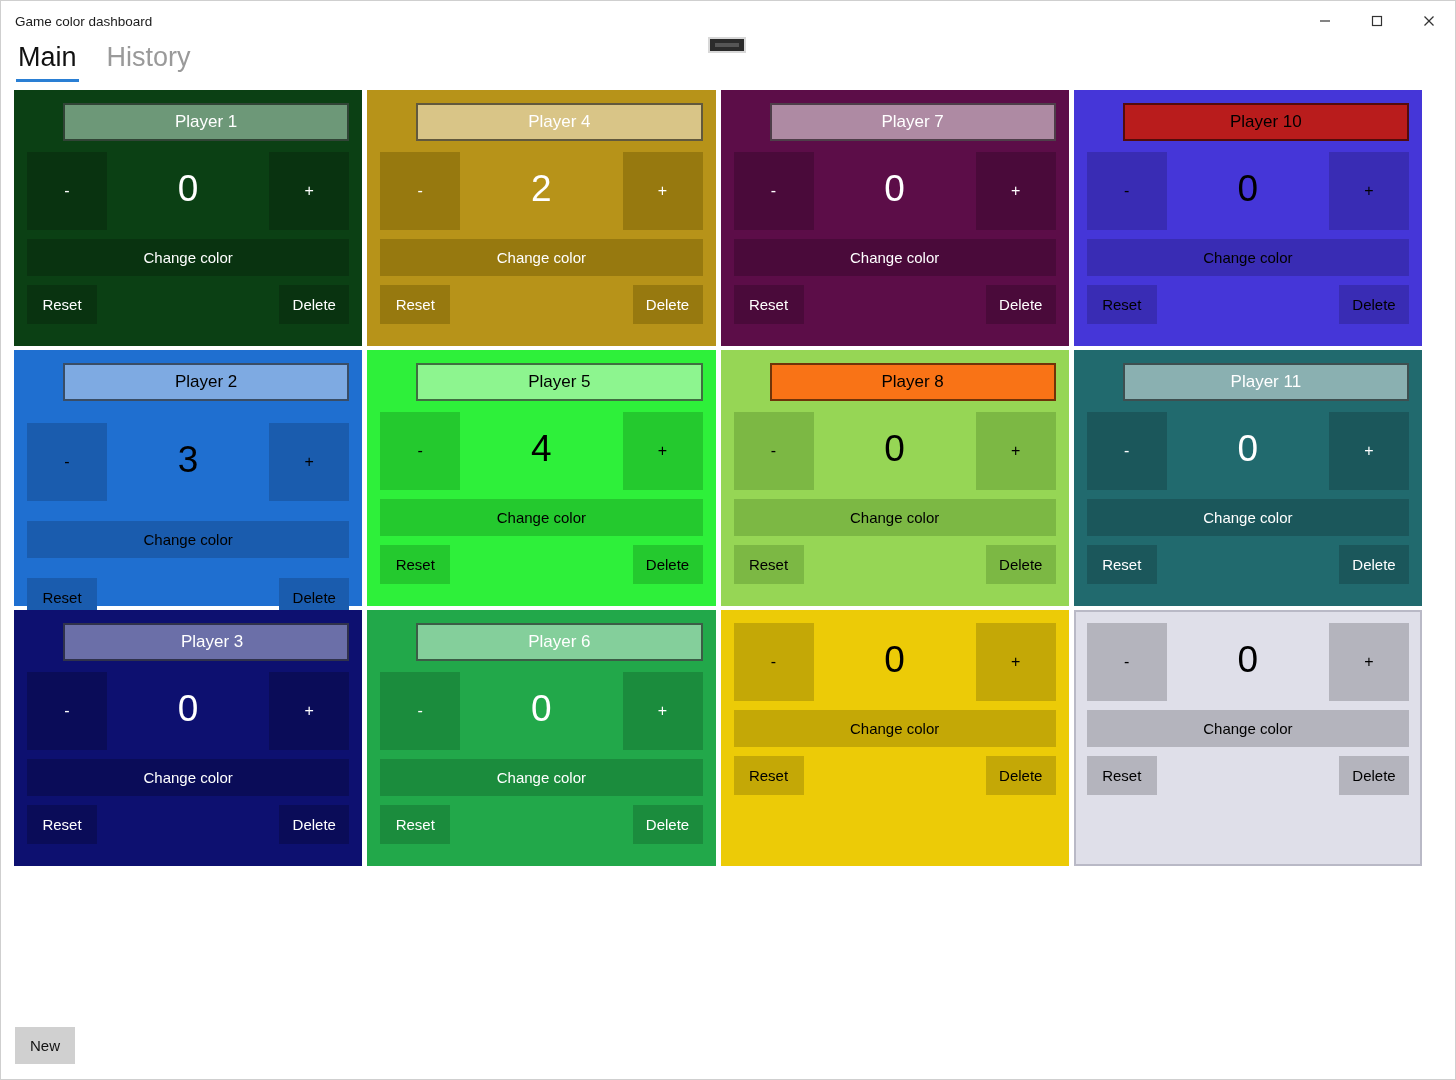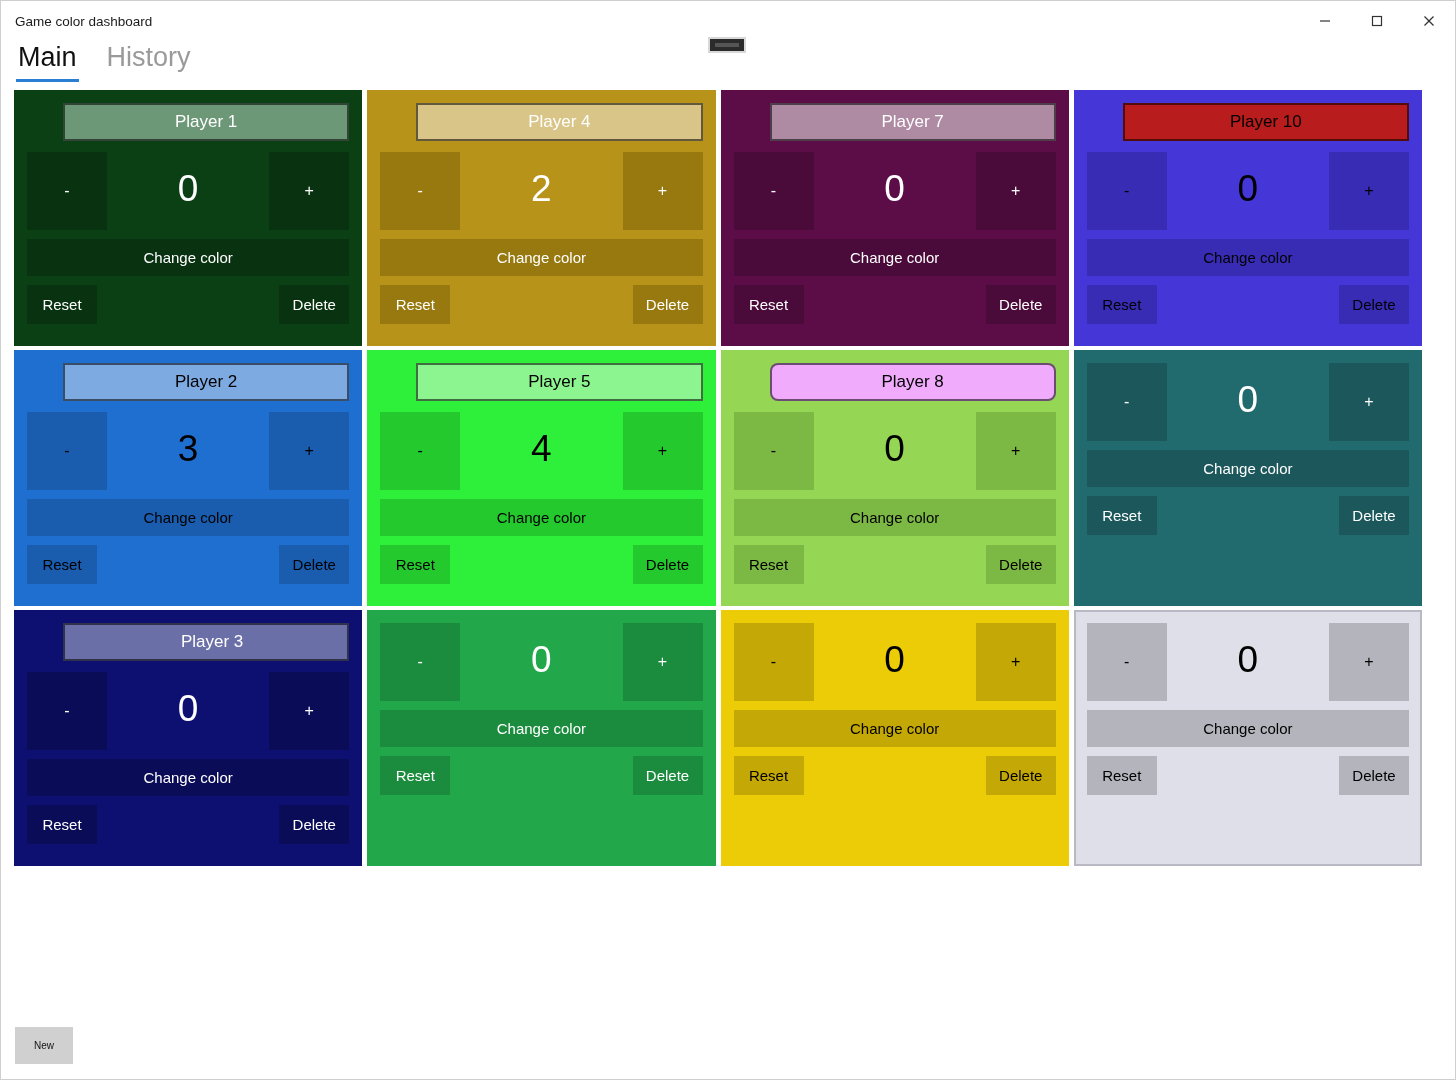--- a/index.html
+++ b/index.html
@@ -157,21 +157,21 @@
     align-items: center;
     padding-left: 14px;
   }
   .new-button {
     background: #d0d0d0;
     color: #131313;
     border: 1px solid #d0d0d0;
     min-width: 58px;
     height: 37px;
     padding: 0 14px;
-    font-size: 10px;
+    font-size: 15px;
     display: flex; align-items: center; justify-content: center;
     font-family: "Liberation Sans", sans-serif;
   }
 </style>
 </head>
 <body>
 
 <div class="window">
 
   <div class="titlebar">
@@ -253,21 +253,21 @@
             <div class="stepbtn" style="background: rgb(57, 44, 180);">-</div>
             <div class="score">0</div>
             <div class="stepbtn" style="background: rgb(57, 44, 180);">+</div>
           </div>
           <div class="change-color" style="background: rgb(57, 44, 180);">Change color</div>
           <div class="footer-row">
             <div class="footbtn" style="background: rgb(57, 44, 180);">Reset</div>
             <div class="footbtn" style="background: rgb(57, 44, 180);">Delete</div>
           </div>
         </div>
-        <div class="card" style="background: rgb(31, 111, 208); color: rgb(0, 0, 0); border: 2px solid rgb(31, 111, 208);">
+        <div class="card" style="background: rgb(31, 111, 208); color: rgb(0, 0, 0); border: 2px solid rgb(31, 111, 208); gap: 11px;">
           <div class="card-name" style="background: rgb(126, 170, 226);">Player 2</div>
           <div class="score-row">
             <div class="stepbtn" style="background: rgb(26, 92, 174);">-</div>
             <div class="score">3</div>
             <div class="stepbtn" style="background: rgb(26, 92, 174);">+</div>
           </div>
           <div class="change-color" style="background: rgb(26, 92, 174);">Change color</div>
           <div class="footer-row">
             <div class="footbtn" style="background: rgb(26, 92, 174);">Reset</div>
             <div class="footbtn" style="background: rgb(26, 92, 174);">Delete</div>
@@ -280,33 +280,34 @@
             <div class="score">4</div>
             <div class="stepbtn" style="background: rgb(36, 201, 46);">+</div>
           </div>
           <div class="change-color" style="background: rgb(36, 201, 46);">Change color</div>
           <div class="footer-row">
             <div class="footbtn" style="background: rgb(36, 201, 46);">Reset</div>
             <div class="footbtn" style="background: rgb(36, 201, 46);">Delete</div>
           </div>
         </div>
         <div class="card" style="background: rgb(150, 214, 85); color: rgb(0, 0, 0); border: 2px solid rgb(150, 214, 85);">
-          <div class="card-name" style="background: #f0abfc; border-radius: 8px;">Player 8</div>
+          <div class="card-name" style="background: #f97316;">Player 8</div>
           <div class="score-row">
             <div class="stepbtn" style="background: rgb(124, 184, 68);">-</div>
             <div class="score">0</div>
             <div class="stepbtn" style="background: rgb(124, 184, 68);">+</div>
           </div>
           <div class="change-color" style="background: rgb(124, 184, 68);">Change color</div>
           <div class="footer-row">
             <div class="footbtn" style="background: rgb(124, 184, 68);">Reset</div>
             <div class="footbtn" style="background: rgb(124, 184, 68);">Delete</div>
           </div>
         </div>
         <div class="card" style="background: rgb(33, 106, 110); color: rgb(255, 255, 255); border: 2px solid rgb(33, 106, 110);">
+          <div class="card-name" style="background: rgb(138, 176, 177);">Player 11</div>
           <div class="score-row">
             <div class="stepbtn" style="background: rgb(27, 87, 91);">-</div>
             <div class="score">0</div>
             <div class="stepbtn" style="background: rgb(27, 87, 91);">+</div>
           </div>
           <div class="change-color" style="background: rgb(27, 87, 91);">Change color</div>
           <div class="footer-row">
             <div class="footbtn" style="background: rgb(27, 87, 91);">Reset</div>
             <div class="footbtn" style="background: rgb(27, 87, 91);">Delete</div>
           </div>
@@ -318,20 +319,21 @@
             <div class="score">0</div>
             <div class="stepbtn" style="background: rgb(10, 12, 88);">+</div>
           </div>
           <div class="change-color" style="background: rgb(10, 12, 88);">Change color</div>
           <div class="footer-row">
             <div class="footbtn" style="background: rgb(10, 12, 88);">Reset</div>
             <div class="footbtn" style="background: rgb(10, 12, 88);">Delete</div>
           </div>
         </div>
         <div class="card" style="background: rgb(34, 168, 74); color: rgb(255, 255, 255); border: 2px solid rgb(34, 168, 74);">
+          <div class="card-name" style="background: rgb(132, 207, 155);">Player 6</div>
           <div class="score-row">
             <div class="stepbtn" style="background: rgb(27, 140, 61);">-</div>
             <div class="score">0</div>
             <div class="stepbtn" style="background: rgb(27, 140, 61);">+</div>
           </div>
           <div class="change-color" style="background: rgb(27, 140, 61);">Change color</div>
           <div class="footer-row">
             <div class="footbtn" style="background: rgb(27, 140, 61);">Reset</div>
             <div class="footbtn" style="background: rgb(27, 140, 61);">Delete</div>
           </div>

